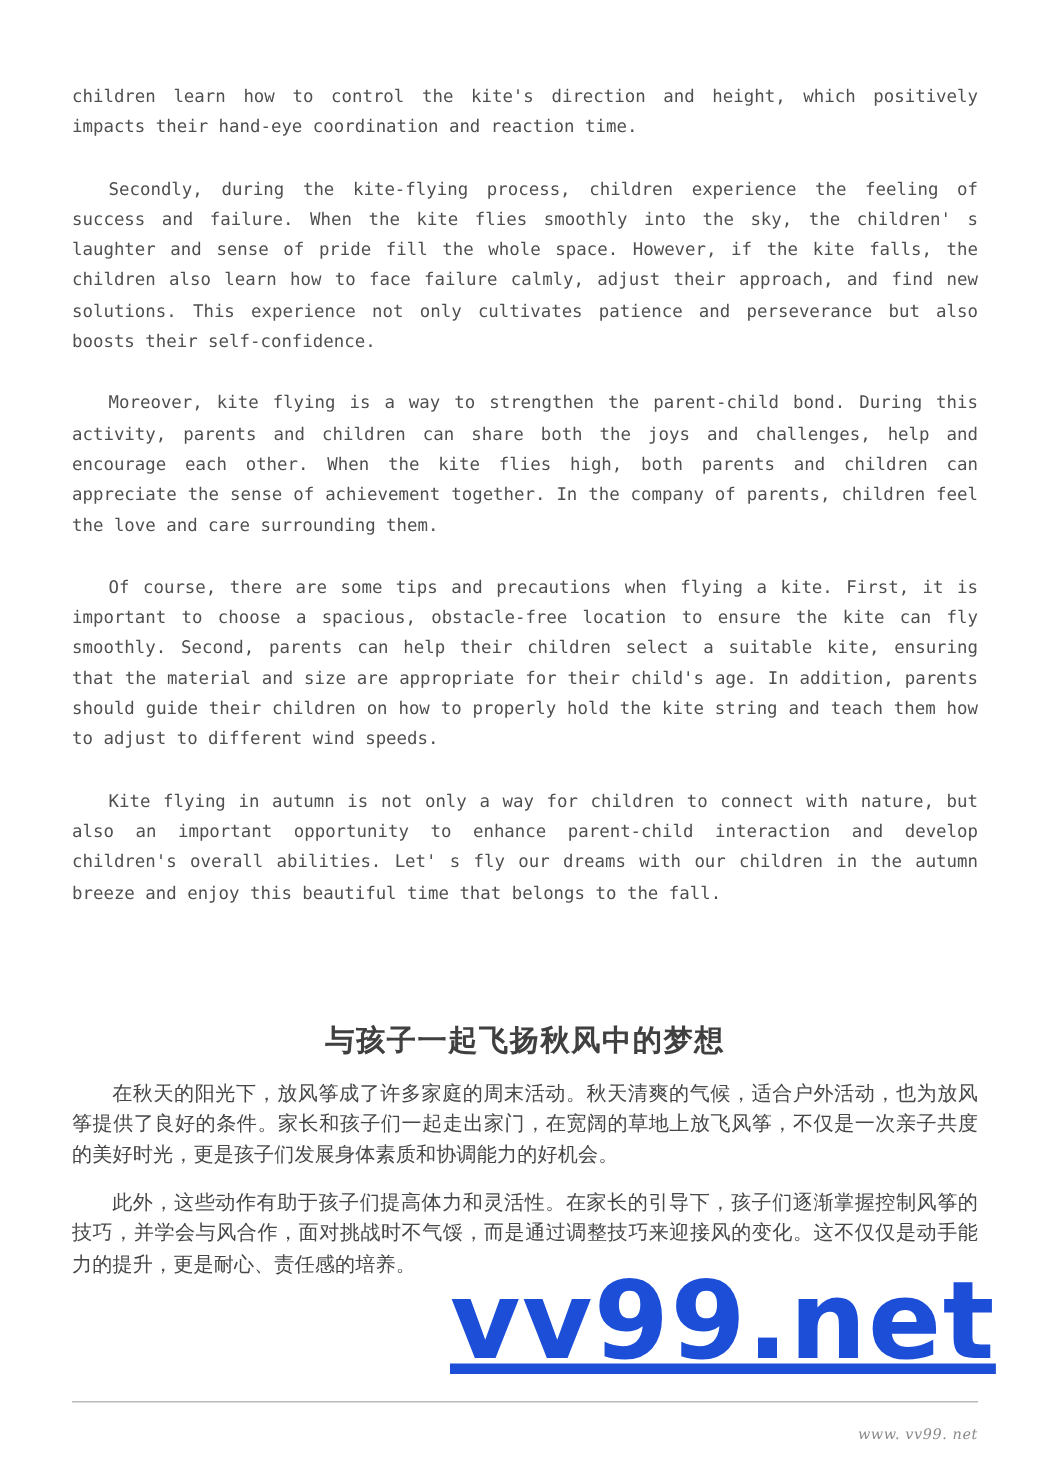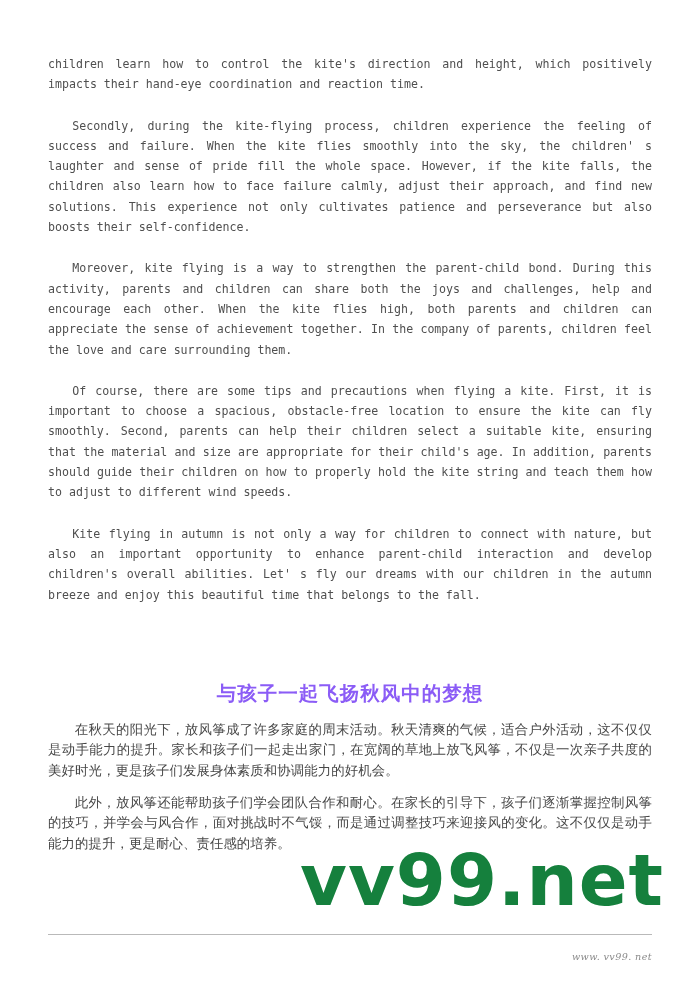--- a/index.html
+++ b/index.html
@@ -21,24 +21,25 @@
 
   
   .watermark {
     position: absolute;
     left: 300px;
     top: 838px;
     font-family: "DejaVu Sans", "Liberation Sans", sans-serif;
     font-size: 72px;
     font-weight: bold;
     letter-spacing: 1px;
-    color: #15803d;
+    color: #1d4ed8;
     white-space: nowrap;
     pointer-events: none;
     z-index: 0;
+    text-decoration: underline;
   }
 
   
   .content {
     position: absolute;
     left: 48px;
     top: 54px;
     width: 604px;
     z-index: 2;
   }
@@ -62,21 +63,21 @@
     margin-top: 12px;
   }
 
   
   .cn-title {
     margin: 0;
     text-align: center;
     font-family: "DejaVu Sans", "Liberation Sans", sans-serif;
     font-size: 19.5px;
     font-weight: bold;
-    color: #8b5cf6;
+    color: #404040;
     letter-spacing: 1px;
     line-height: 30px;
   }
 
   
   .cn-block p {
     margin: 0;
     font-family: "DejaVu Serif", "Liberation Serif", serif;
     font-size: 13.4px;
     line-height: 20.6px;
@@ -137,22 +138,22 @@
       <p class="indent">Kite flying in autumn is not only a way for children to connect with nature, but also an important opportunity to enhance parent-child interaction and develop children's overall abilities. Let' s fly our dreams with our children in the autumn breeze and enjoy this beautiful time that belongs to the fall.</p>
     </div>
 
     <div class="gap-title"></div>
 
     <h1 class="cn-title">与孩子一起飞扬秋风中的梦想</h1>
 
     <div class="gap-after-title"></div>
 
     <div class="cn-block">
-      <p class="indent">在秋天的阳光下，放风筝成了许多家庭的周末活动。秋天清爽的气候，适合户外活动，这不仅仅是动手能力的提升。家长和孩子们一起走出家门，在宽阔的草地上放飞风筝，不仅是一次亲子共度的美好时光，更是孩子们发展身体素质和协调能力的好机会。</p>
-      <p class="indent">此外，放风筝还能帮助孩子们学会团队合作和耐心。在家长的引导下，孩子们逐渐掌握控制风筝的技巧，并学会与风合作，面对挑战时不气馁，而是通过调整技巧来迎接风的变化。这不仅仅是动手能力的提升，更是耐心、责任感的培养。</p>
+      <p class="indent">在秋天的阳光下，放风筝成了许多家庭的周末活动。秋天清爽的气候，适合户外活动，也为放风筝提供了良好的条件。家长和孩子们一起走出家门，在宽阔的草地上放飞风筝，不仅是一次亲子共度的美好时光，更是孩子们发展身体素质和协调能力的好机会。</p>
+      <p class="indent">此外，这些动作有助于孩子们提高体力和灵活性。在家长的引导下，孩子们逐渐掌握控制风筝的技巧，并学会与风合作，面对挑战时不气馁，而是通过调整技巧来迎接风的变化。这不仅仅是动手能力的提升，更是耐心、责任感的培养。</p>
     </div>
 
   </div>
 
   <div class="footer">
     <div class="footer-rule"></div>
     <div class="footer-text">www. vv99. net</div>
   </div>
 
 </div>

